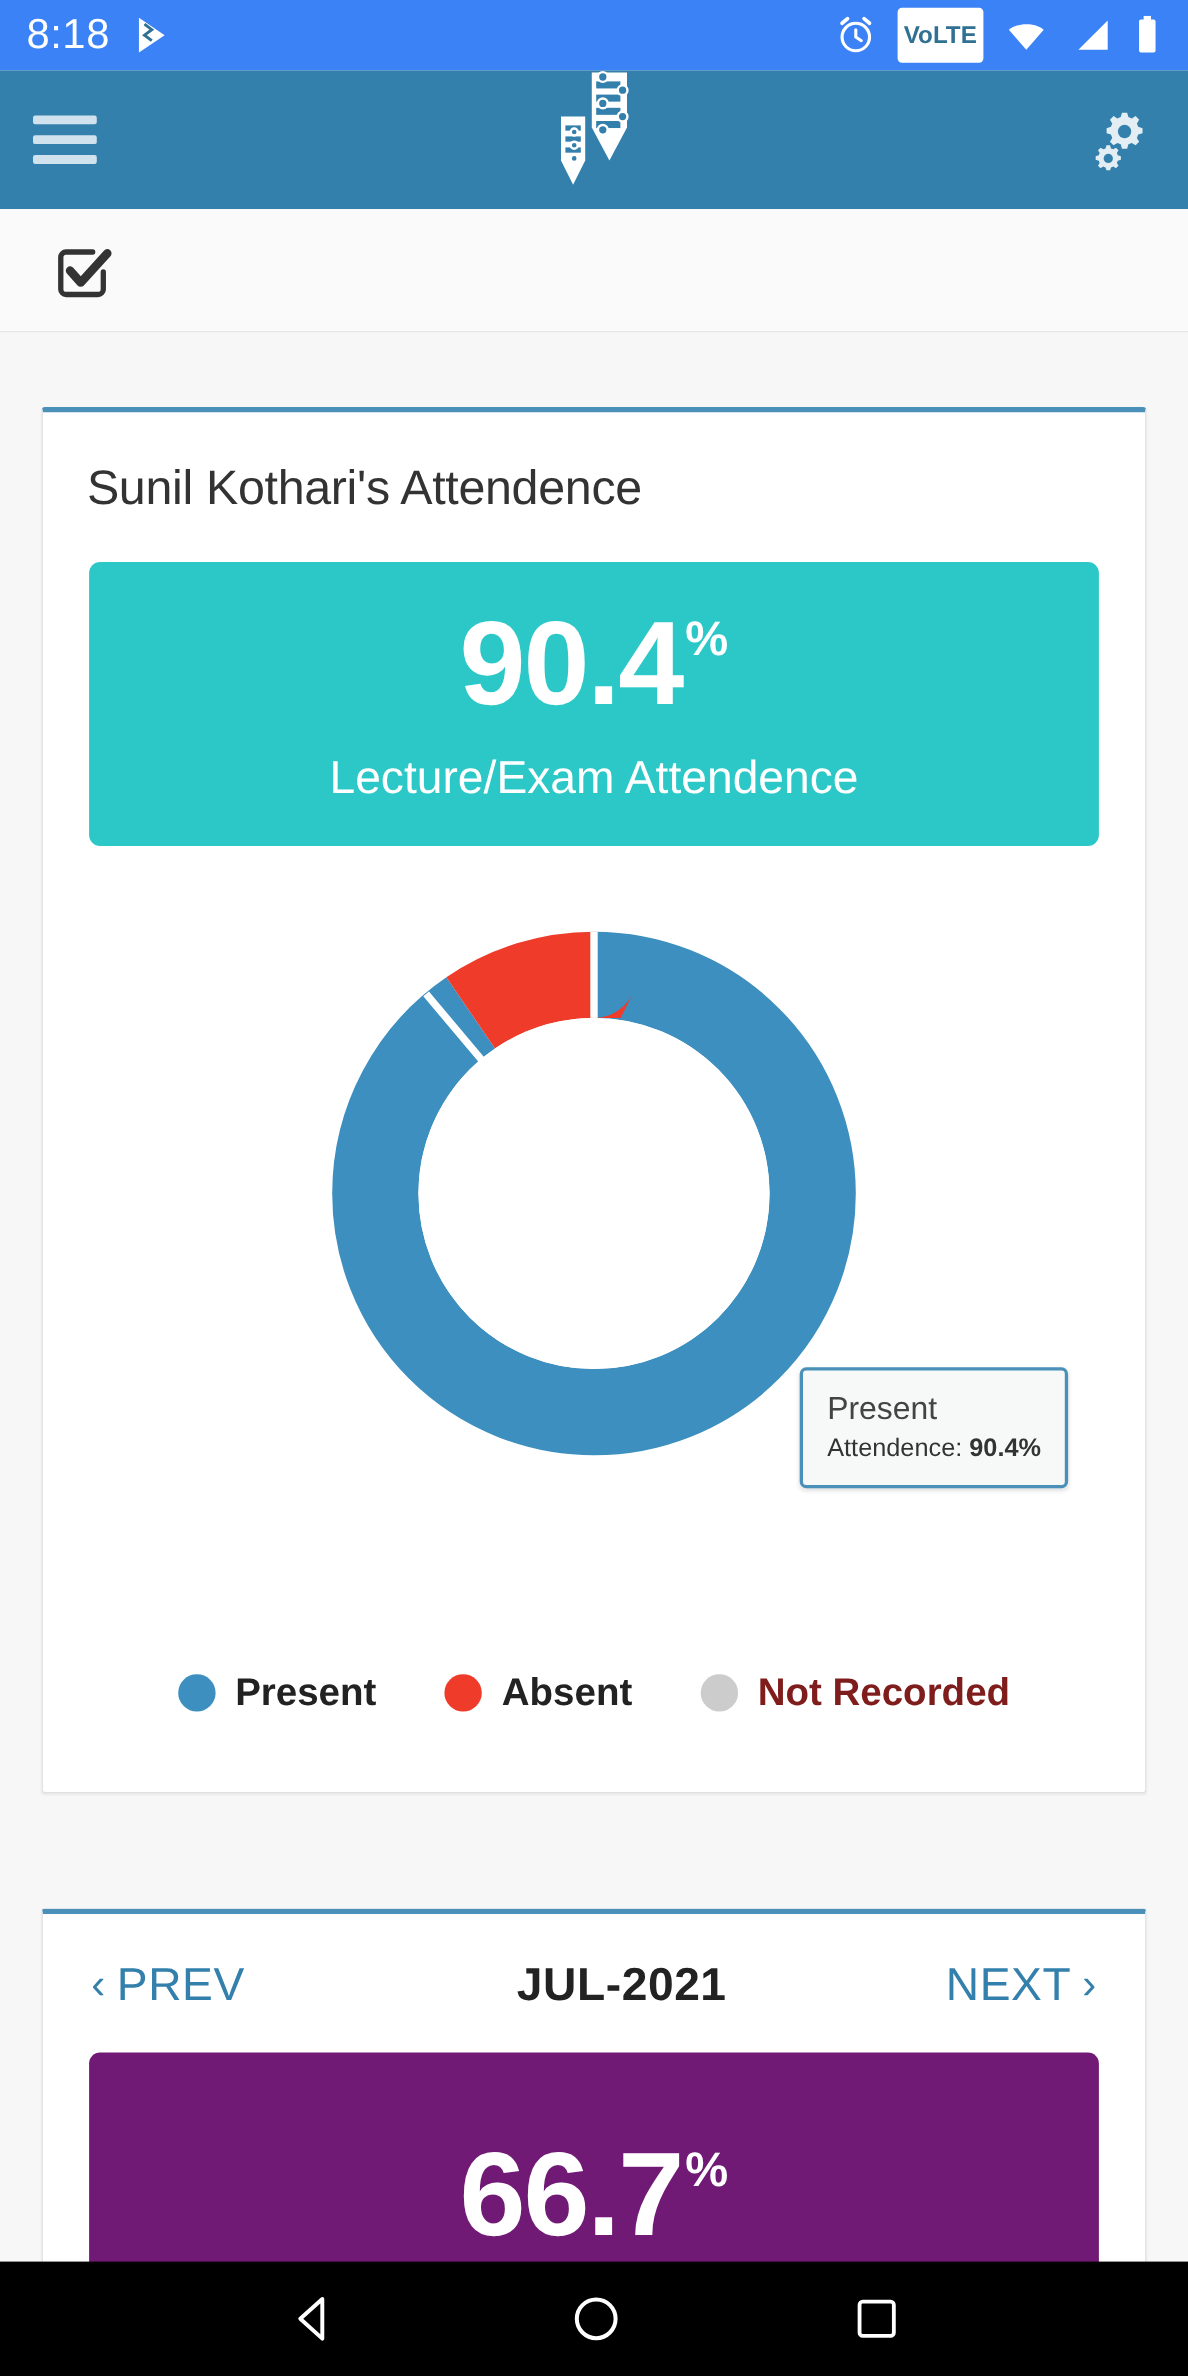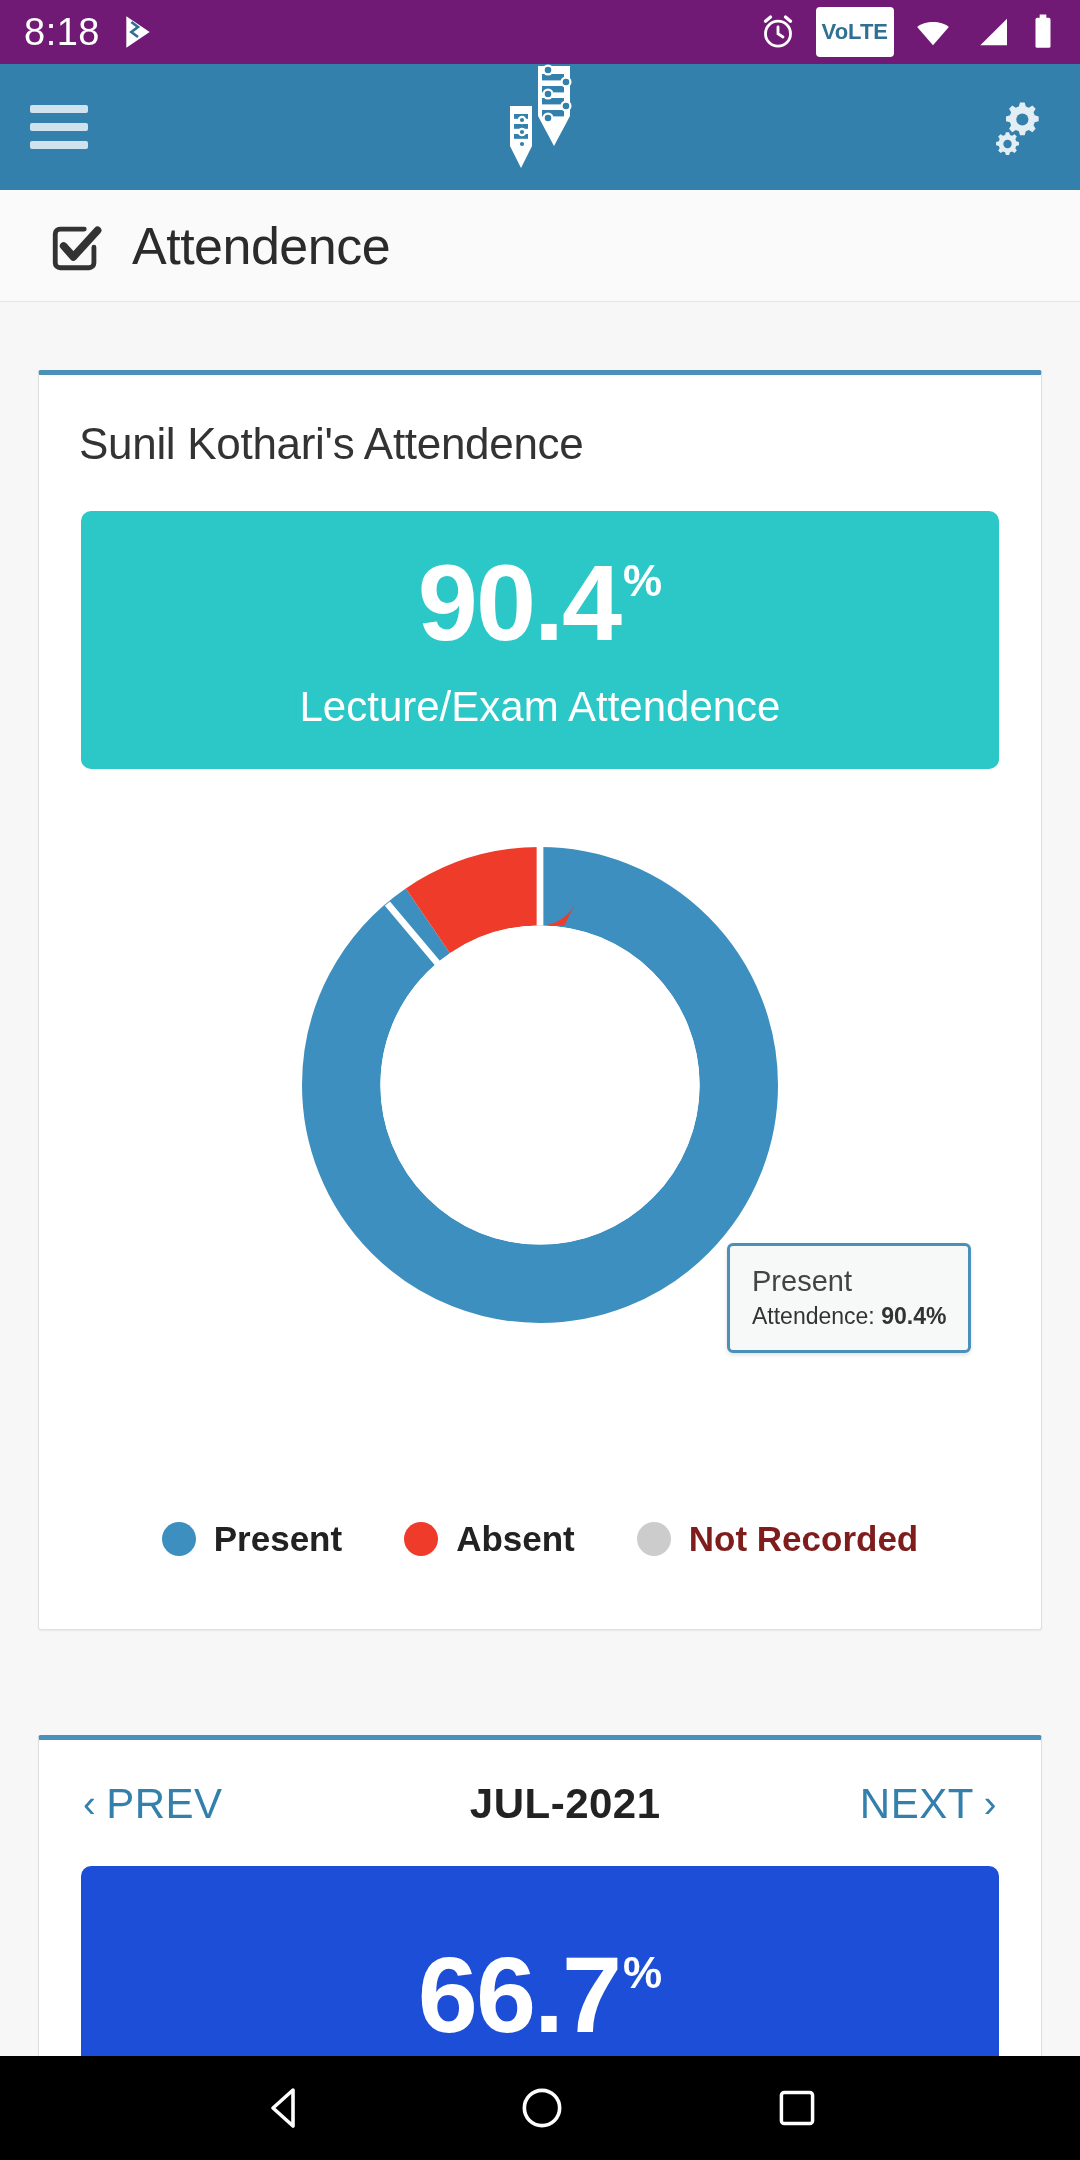--- a/index.html
+++ b/index.html
@@ -7,21 +7,21 @@
     width: 1080px; height: 2160px;
     font-family: "Liberation Sans", sans-serif;
     background: #ffffff;
     overflow: hidden;
   }
   #app { position: relative; width: 1080px; height: 2160px; background: #f7f7f7; }
 
   
   .statusbar {
     position: absolute; top: 0; left: 0; width: 1080px; height: 64px;
-    background: #701a75; color: #ffffff;
+    background: #3b82f6; color: #ffffff;
     display: flex; align-items: center; padding: 0 24px;
   }
   .sb-time { font-size: 38px; letter-spacing: 0.5px; font-weight: 400; line-height: 1; }
   .sb-left-icons { display: flex; align-items: center; margin-left: 18px; }
   .sb-spacer { flex: 1 1 auto; }
   .sb-right { display: flex; align-items: center; gap: 18px; }
   .sb-ico { display: block; }
 
   
   .appbar {
@@ -56,21 +56,21 @@
   #month-card { top: 1735px; height: 340px; overflow: hidden; }
 
   .card-title { font-size: 44px; color: #333; font-weight: 400; padding: 44px 0 0 40px; letter-spacing: -0.3px; }
 
   .pct-banner {
     margin: 42px 42px 0 42px; border-radius: 10px;
     height: 258px; display: flex; flex-direction: column;
     align-items: center; justify-content: center; color: #ffffff;
   }
   .pct-banner.teal { background: #2cc8c8; }
-  .pct-banner.green { background: #1d4ed8; }
+  .pct-banner.green { background: #701a75; }
   .pct-row { display: flex; align-items: flex-start; line-height: 1; }
   .pct-value { font-size: 108px; font-weight: 700; letter-spacing: -2px; }
   .pct-sign { font-size: 44px; font-weight: 700; margin-top: 10px; margin-left: 3px; }
   .pct-caption { font-size: 42px; font-weight: 400; margin-top: 26px; }
 
   
   .chart-area { position: relative; height: 700px; margin-top: 36px; }
   .donut-wrap { position: absolute; left: 50%; top: 0; transform: translateX(-50%); }
   .tooltip {
     position: absolute; left: 688px; top: 438px;
@@ -177,21 +177,20 @@
         <circle cx="6.65" cy="19.3" r="1.8" fill="#3480ac"></circle>
       </svg>
     </div>
   </div>
 
   <div class="page-title-bar">
     <svg width="58" height="58" viewBox="0 0 24 24">
       <path d="M19 12.5 V19 A2 2 0 0 1 17 21 H5 A2 2 0 0 1 3 19 V7 A2 2 0 0 1 5 5 H15" fill="none" stroke="#333333" stroke-width="2" stroke-linecap="round"></path>
       <path d="M6.5 12 L10.5 16.5 L20.5 5.5" fill="none" stroke="#333333" stroke-width="3.2" stroke-linecap="round" stroke-linejoin="round"></path>
     </svg>
-    <div class="page-title-text">Attendence</div>
   </div>
 
   <div class="card" id="attendance-card">
     <div class="card-title">Sunil Kothari's Attendence</div>
 
     <div class="pct-banner teal">
       <div class="pct-row">
         <span class="pct-value">90.4</span>
         <span class="pct-sign">%</span>
       </div>

